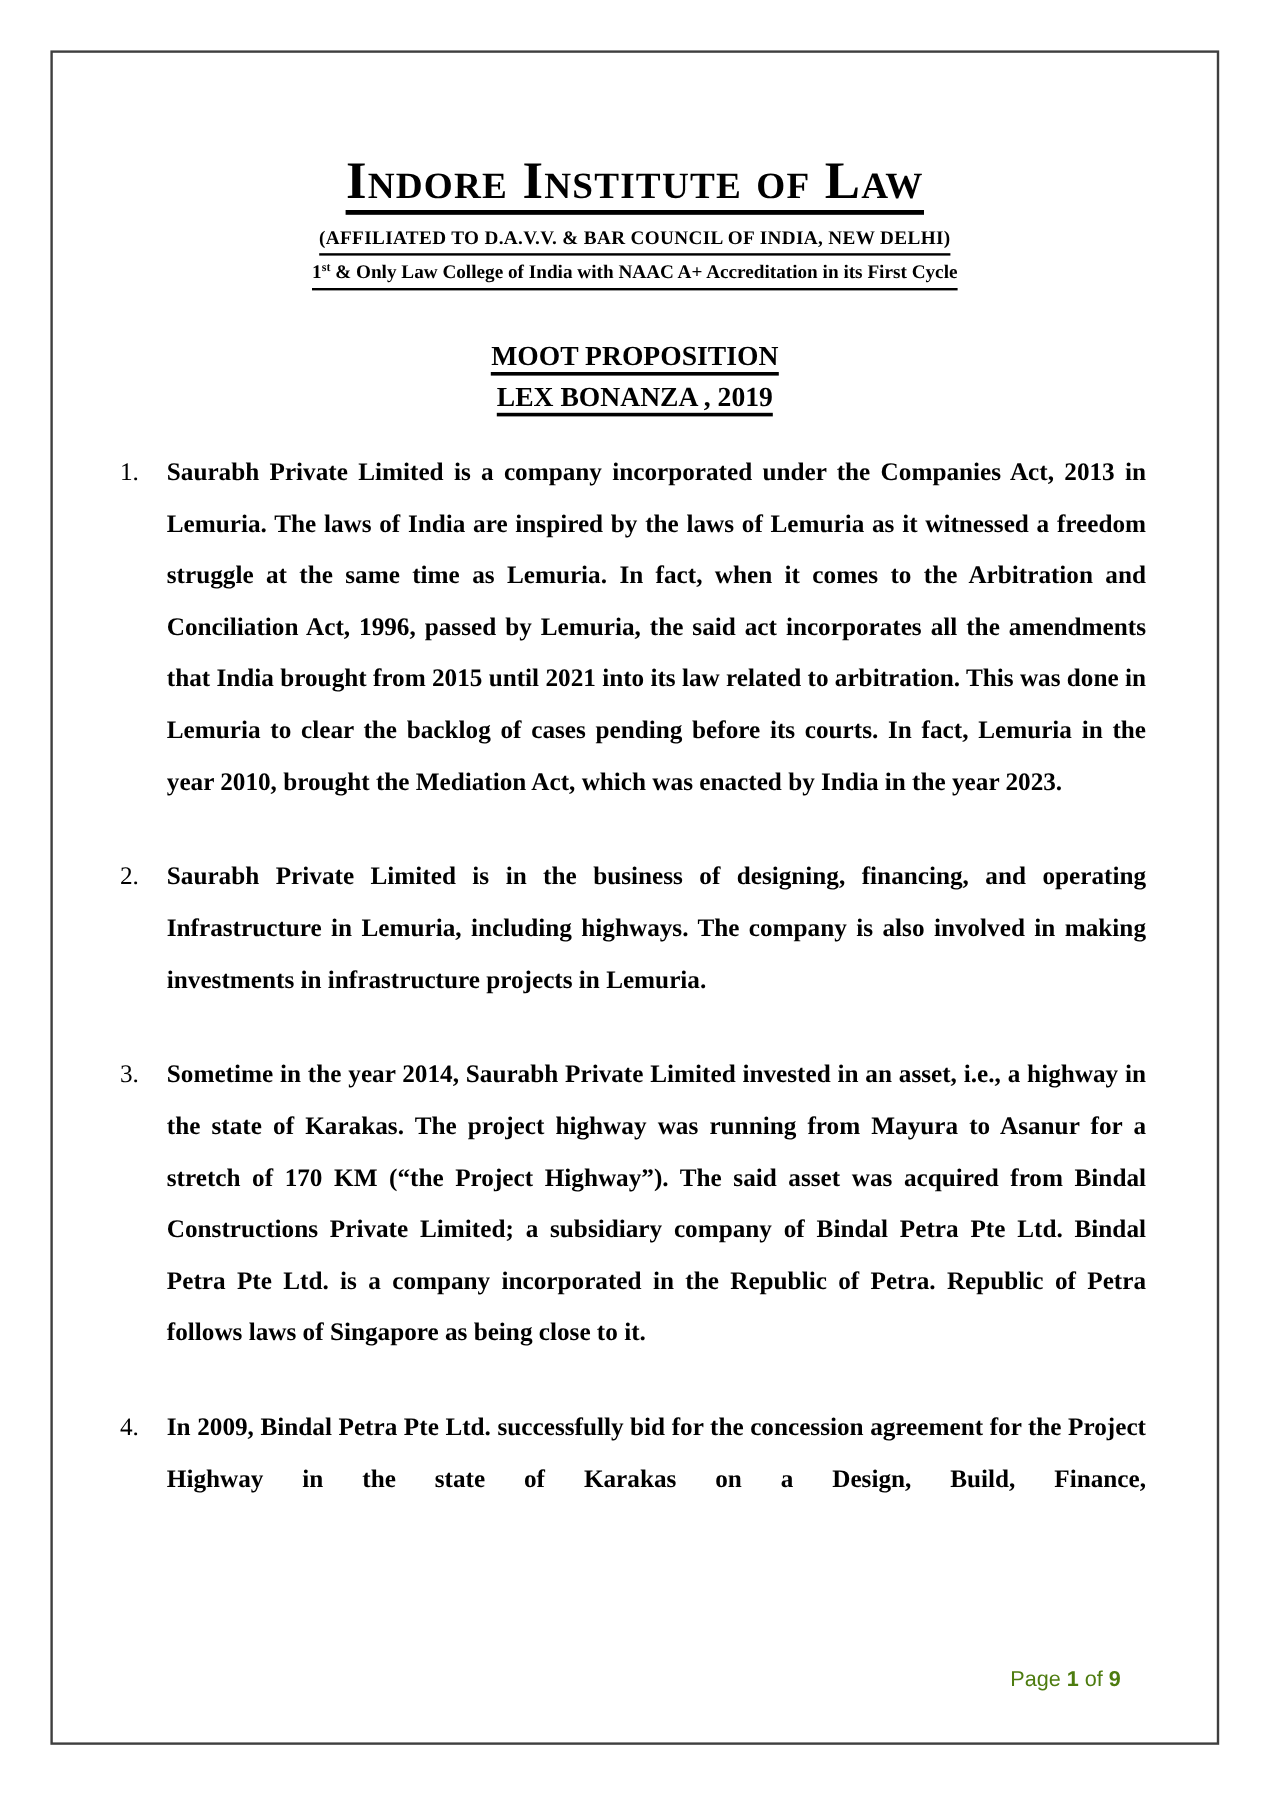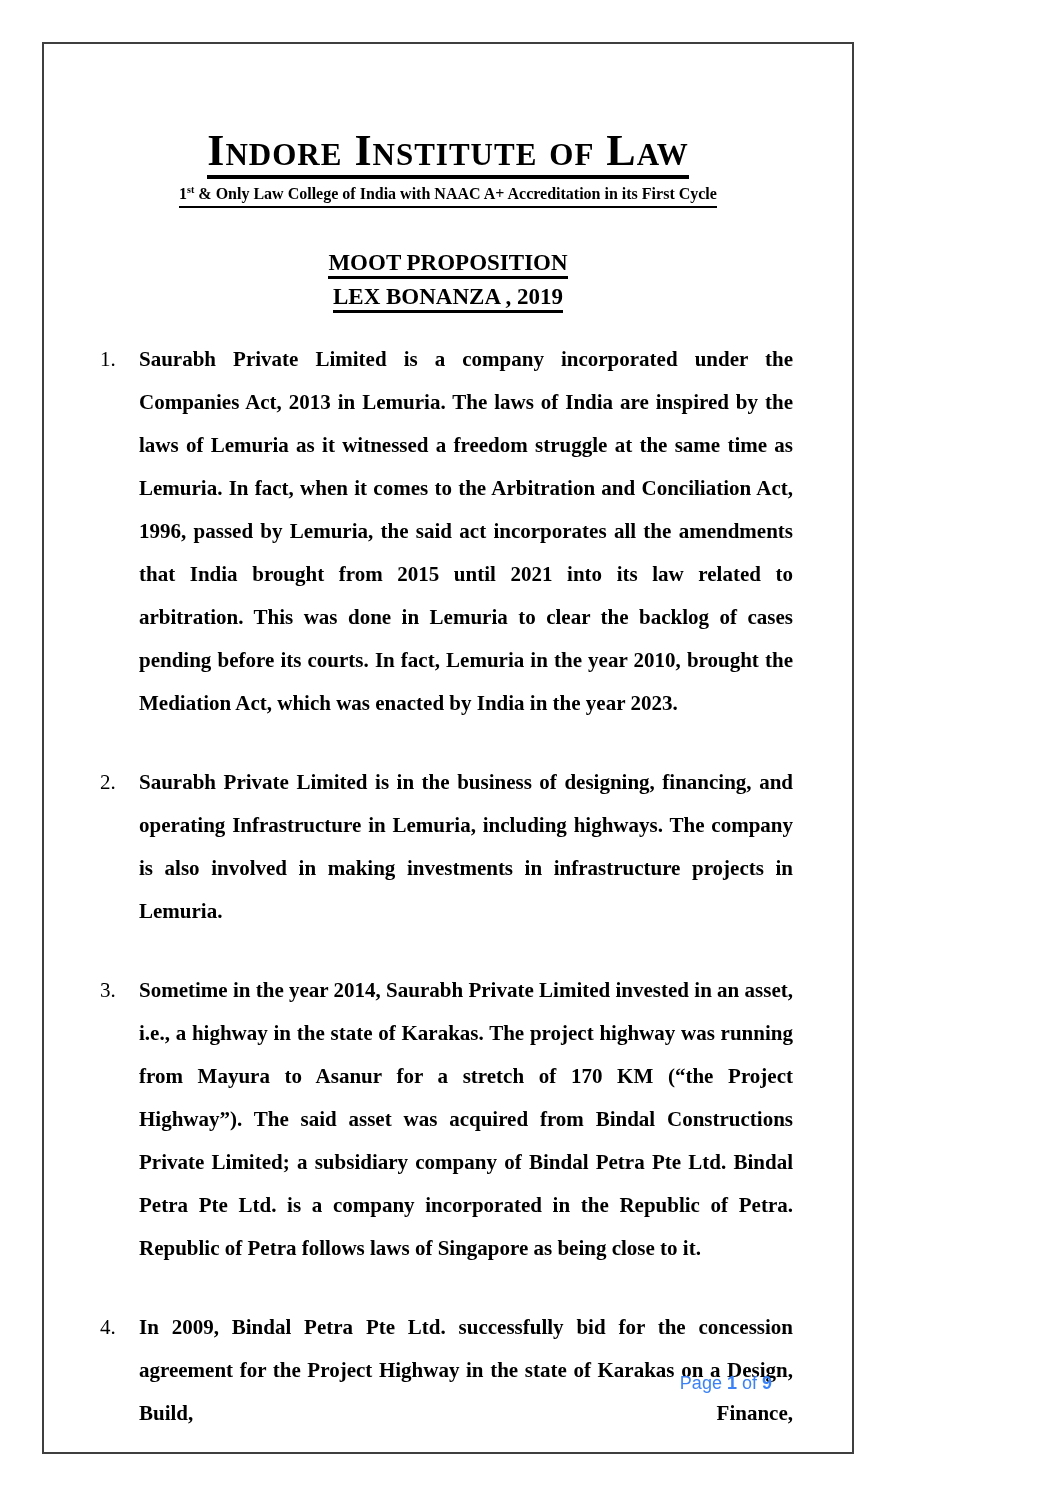--- a/index.html
+++ b/index.html
@@ -12,21 +12,21 @@
     height: 1497px;
     position: relative;
     font-family: "Liberation Serif", serif;
     color: #000000;
     overflow: hidden;
   }
   .page {
     position: absolute;
     left: 42px;
     top: 42px;
-    width: 812px;
+    width: 974px;
     height: 1412px;
     box-sizing: border-box;
     border: 2px solid #3f3f3f;
     background: #ffffff;
   }
   
   .doc-header {
     text-align: center;
     margin-top: 84px;
   }
@@ -104,36 +104,39 @@
     text-align: justify;
     font-weight: bold;
   }
   .para-text.continued {
     text-align-last: justify;
   }
   
   .page-footer {
     position: absolute;
     right: 80px;
-    bottom: 58px;
+    bottom: 42px;
     font-family: "Liberation Sans", sans-serif;
     font-size: 18px;
-    color: #3b82f6;
+    color: #4d7c0f;
   }
   .page-footer b { font-weight: bold; }
 </style>
 </head>
 <body>
 
 <div class="page">
 
   <header class="doc-header">
     <h1 class="institute-title">
       <span class="u">Indore Institute of Law</span>
     </h1>
+    <div class="affiliation">
+      <span class="u">(AFFILIATED TO D.A.V.V. &amp; BAR COUNCIL OF INDIA, NEW DELHI)</span>
+    </div>
     <div class="tagline">
       <span class="u"><span>1</span><sup>st</sup><span> &amp; Only Law College of India with NAAC A+ Accreditation in its First Cycle</span></span>
     </div>
   </header>
 
   <section class="heading-block">
     <div class="heading-line">
       <span class="u">MOOT PROPOSITION</span>
     </div>
     <div class="heading-line">

